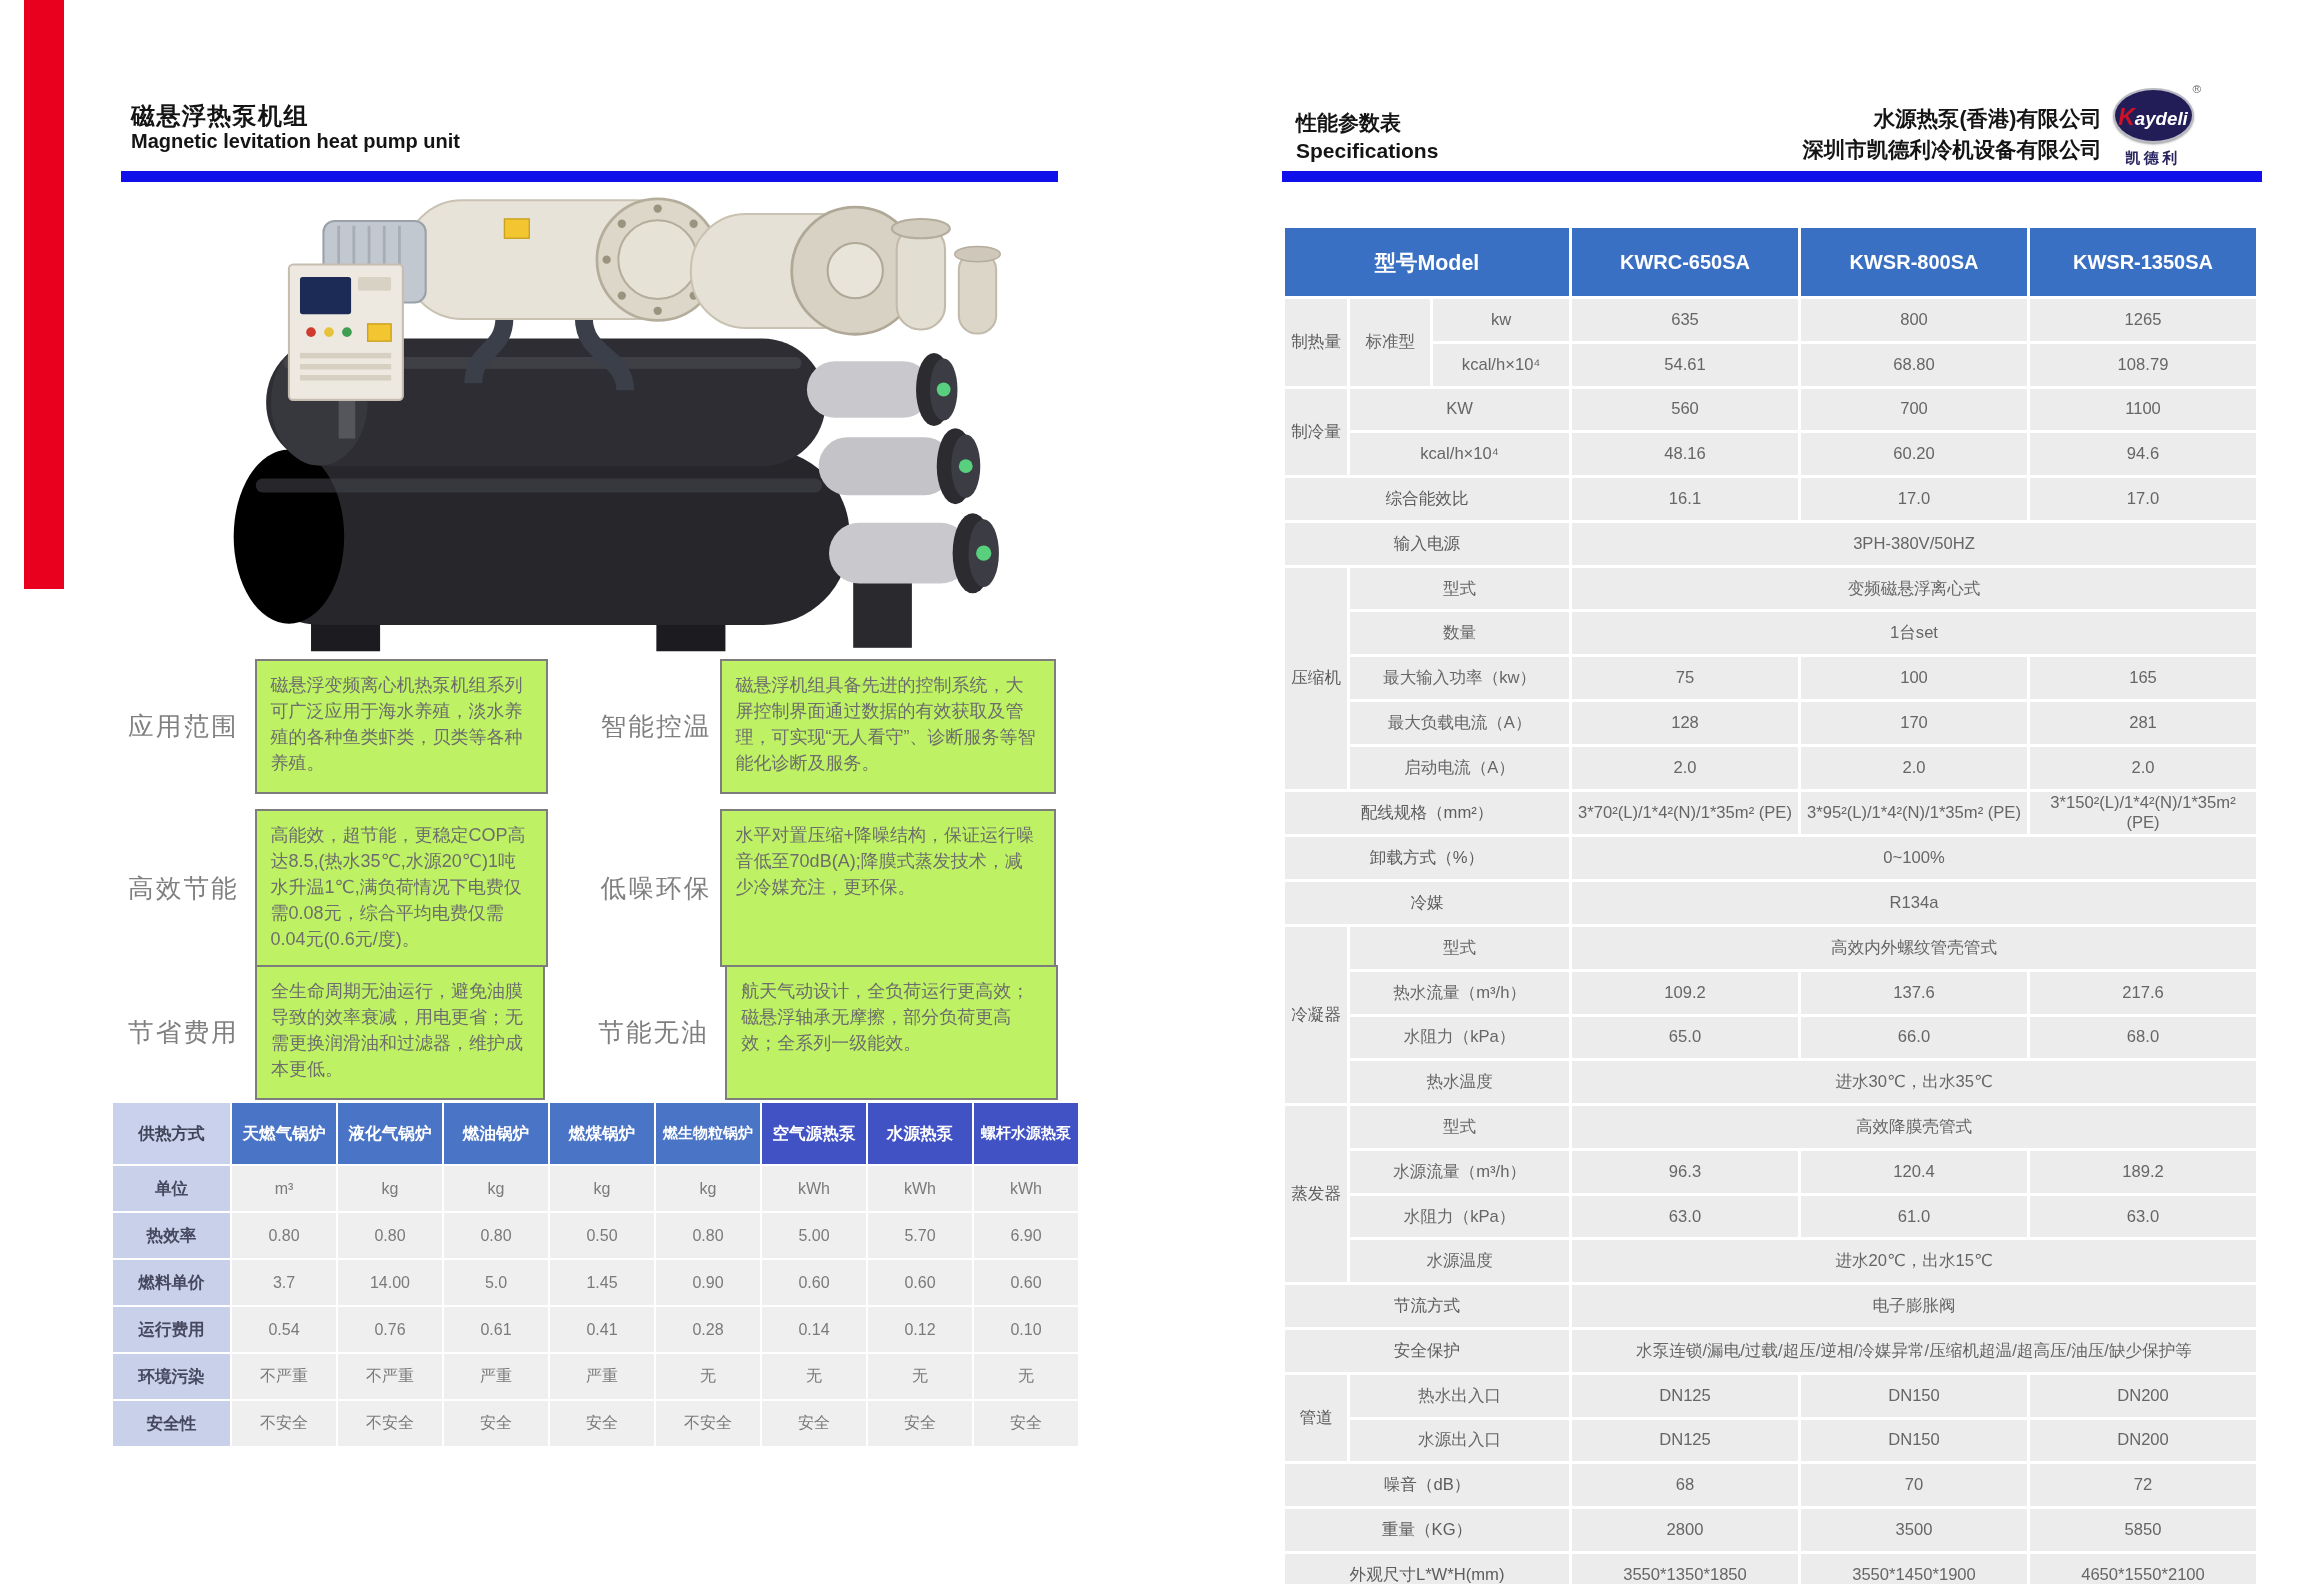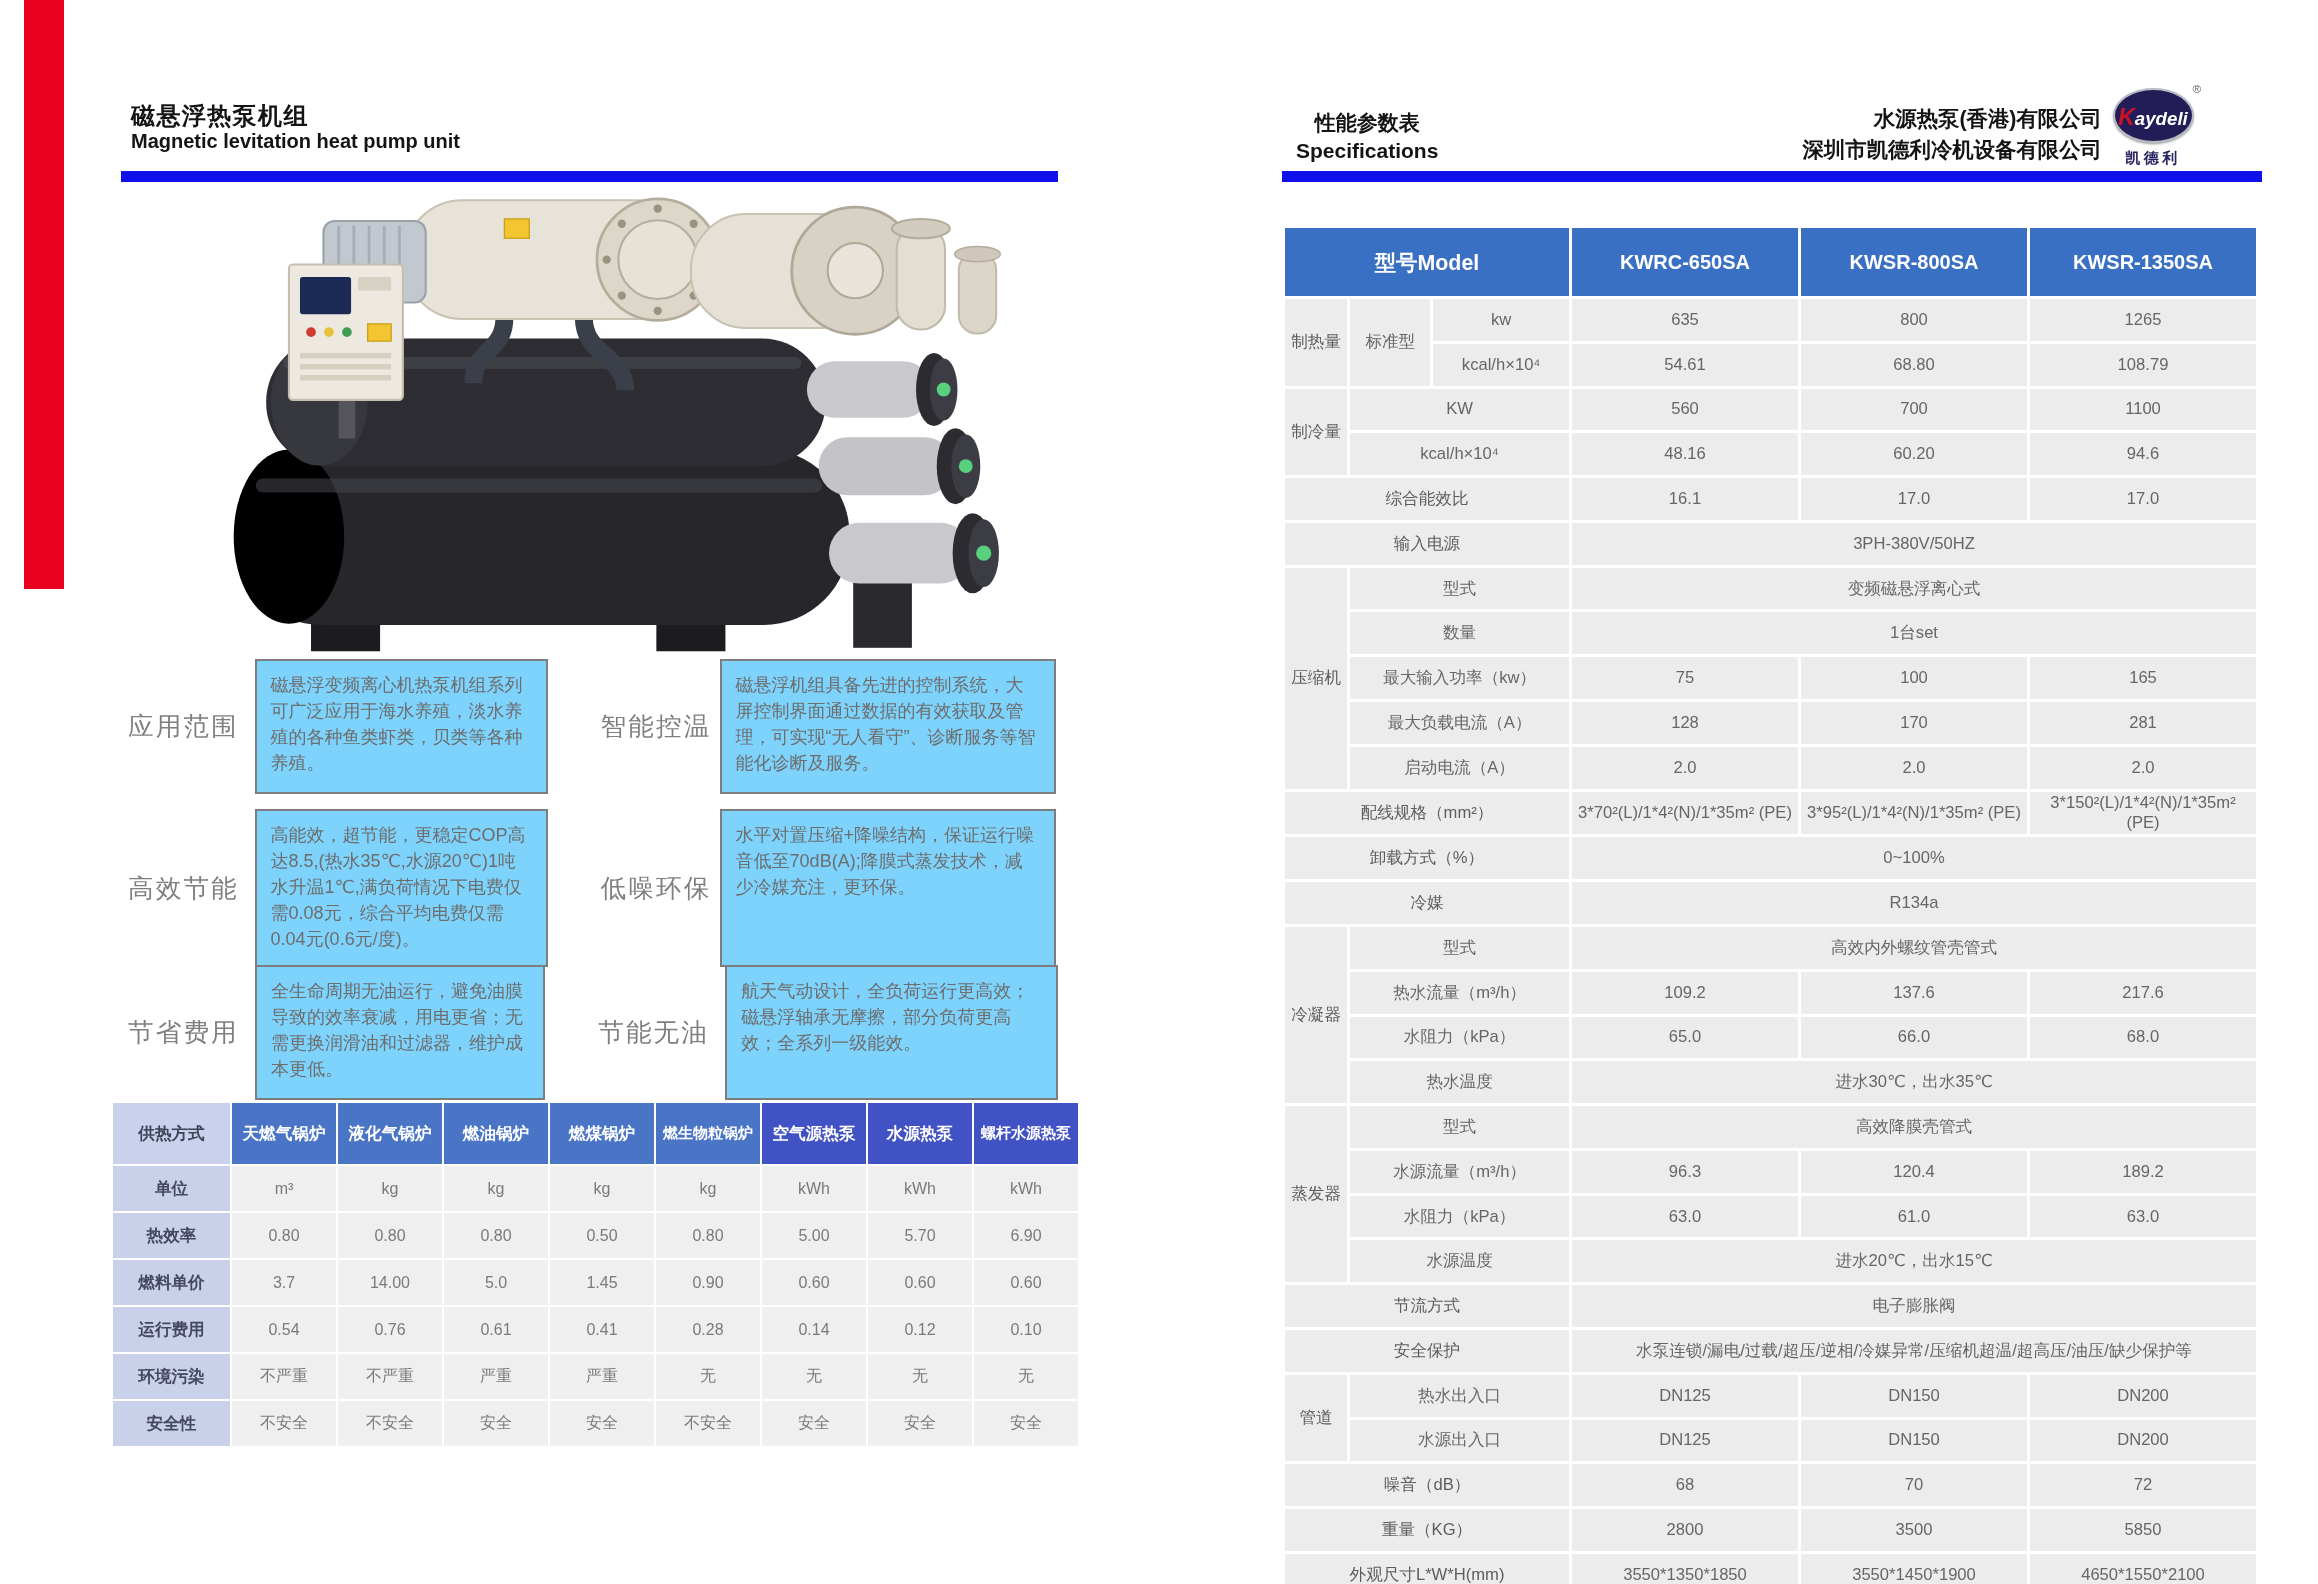--- a/index.html
+++ b/index.html
@@ -12,38 +12,38 @@
 
   
   .lp-title{left:131px;top:102px;line-height:1.18;}
   .lp-title .cn{font-size:24px;font-weight:bold;letter-spacing:1.4px;color:#141414;}
   .lp-title .en{font-size:20px;font-weight:bold;color:#141414;}
   .blue-bar{height:11px;background:#1010ea;}
   .bar-left{left:121px;top:171px;width:937px;}
   .bar-right{left:1282px;top:171px;width:980px;}
 
   
-  .rp-title{left:1296px;top:109px;line-height:1.35;text-align:center;}
+  .rp-title{left:1296px;top:109px;line-height:1.35;}
   .rp-title .cn{font-size:21px;font-weight:bold;color:#141414;}
   .rp-title .en{font-size:21px;font-weight:bold;color:#141414;}
   .company{right:217px;top:104px;text-align:right;line-height:1.45;font-size:21.4px;font-weight:bold;color:#141414;}
 
   
   .logo{left:2108px;top:88px;width:90px;text-align:center;}
   .logo .oval{position:relative;width:77px;height:51px;margin:0 auto;border-radius:50%;
               background:#221d57;border:2.8px solid #b9bac4;box-shadow:0 1.4px 2.1px rgba(0,0,0,.35);}
   .logo .brand{position:absolute;left:0;right:0;top:14px;font-style:italic;font-weight:bold;font-size:18.7px;color:#ffffff;}
   .logo .brand .k{color:#cf1126;font-size:23px;}
   .logo .reg{position:absolute;right:-9.7px;top:-8.3px;font-size:11.8px;color:#6a6a6a;}
   .logo .cnname{margin-top:5.5px;font-size:15px;font-weight:bold;letter-spacing:3.5px;color:#2a2560;}
 
   
   .feature-row{left:128px;width:930px;display:flex;align-items:center;}
   .f-label{width:119px;flex:0 0 119px;font-size:25.6px;color:#7f7f7f;letter-spacing:2.1px;}
-  .f-box{border:2.1px solid #7d7d7d;background:#7dd3fc;padding:11px 14px;font-size:18px;line-height:1.45;color:#6d6d6d;box-sizing:border-box;}
+  .f-box{border:2.1px solid #7d7d7d;background:#bef264;padding:11px 14px;font-size:18px;line-height:1.45;color:#6d6d6d;box-sizing:border-box;}
   .f-box.b1{width:293px;min-height:135px;margin-left:7.6px;}
   .f-box.b2{width:336px;min-height:135px;}
   .f-label.l2{margin-left:53px;}
   .row-a{top:659px;}  .row-a .f-box{min-height:135px;}
   .row-b{top:809px;} .row-b .f-box{min-height:158px;}
   .row-c{top:965px;} .row-c .f-box{min-height:135px;margin-left:8px;}
 
   
   table.compare{left:111px;top:1101px;position:absolute;border-collapse:separate;border-spacing:2.8px;table-layout:fixed;}
   table.compare th,table.compare td{text-align:center;vertical-align:middle;}

